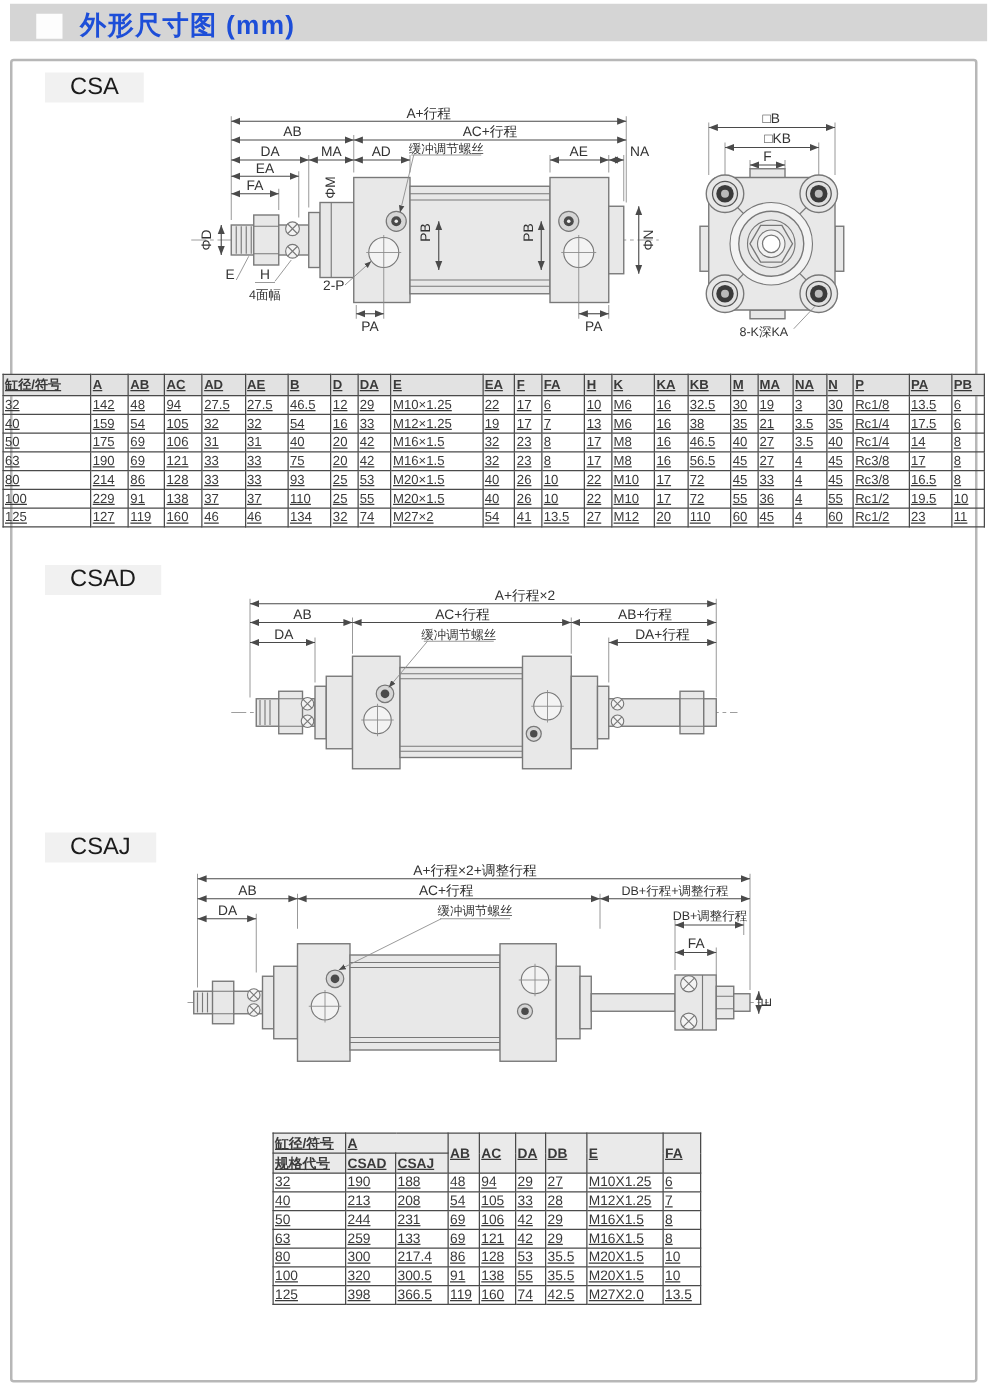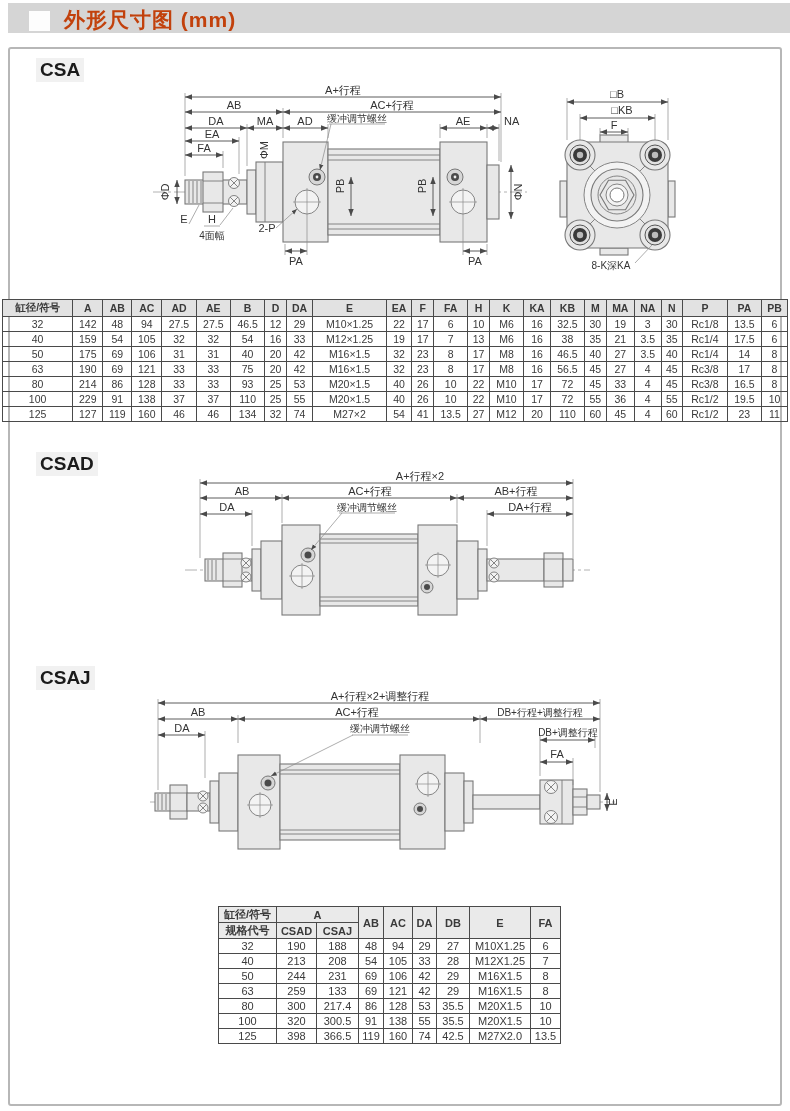--- a/index.html
+++ b/index.html
@@ -3,32 +3,32 @@
 <meta charset="utf-8">
 <style>
   html,body{margin:0;padding:0;background:#fff;}
   #page{position:relative;width:790px;height:1111px;background:#fff;overflow:hidden;
         font-family:"Liberation Sans","DejaVu Sans",sans-serif;}
   .abs{position:absolute;}
 
   
   #titlebar{left:8px;top:3px;width:782px;height:30px;background:#d5d5d5;}
   #title-square{left:21px;top:8px;width:21px;height:20px;background:#fdfdfd;}
-  #page-title{left:56px;top:3px;font-size:21px;font-weight:bold;color:#c2410c;letter-spacing:1px;}
+  #page-title{left:56px;top:3px;font-size:21px;font-weight:bold;color:#1d4ed8;letter-spacing:1px;}
 
   
   #frame{left:8px;top:47px;width:770px;height:1055px;border:2px solid #b7b7b7;border-radius:3px;background:#fff;}
 
-  .sec-label{background:#f1f1f1;font-weight:bold;font-size:19px;color:#1b1b1b;padding:1px 4px;}
+  .sec-label{background:#f1f1f1;font-weight:normal;font-size:19px;color:#1b1b1b;padding:1px 20px;}
   #lbl-csa{left:36px;top:58px;}
   #lbl-csad{left:36px;top:452px;}
   #lbl-csaj{left:36px;top:666px;}
 
   
-  table{border-collapse:collapse;text-align:center;color:#3a3a3a;}
+  table{border-collapse:collapse;text-align:left;color:#3a3a3a;text-decoration:underline;}
   #csa-table{left:2px;top:299px;width:786px;font-size:10.5px;}
   #csa-table th{background:#e2e2e2;border:1px solid #4a4a4a;font-weight:bold;height:16px;padding:0 1px;}
   #csa-table td{border:1px solid #4a4a4a;height:14px;padding:0 1px;}
   #csaj-table{left:218px;top:906px;width:342px;font-size:11px;table-layout:fixed;}
   #csaj-table th{background:#eaeaea;border:1px solid #4a4a4a;font-weight:bold;height:14px;padding:0 1px;}
   #csaj-table td{border:1px solid #4a4a4a;height:14px;padding:0 1px;}
   #note{left:222px;top:1057px;font-size:12.5px;color:#333;}
 
   
   .p{fill:#e8e8e8;stroke:#787878;stroke-width:1.1;}

